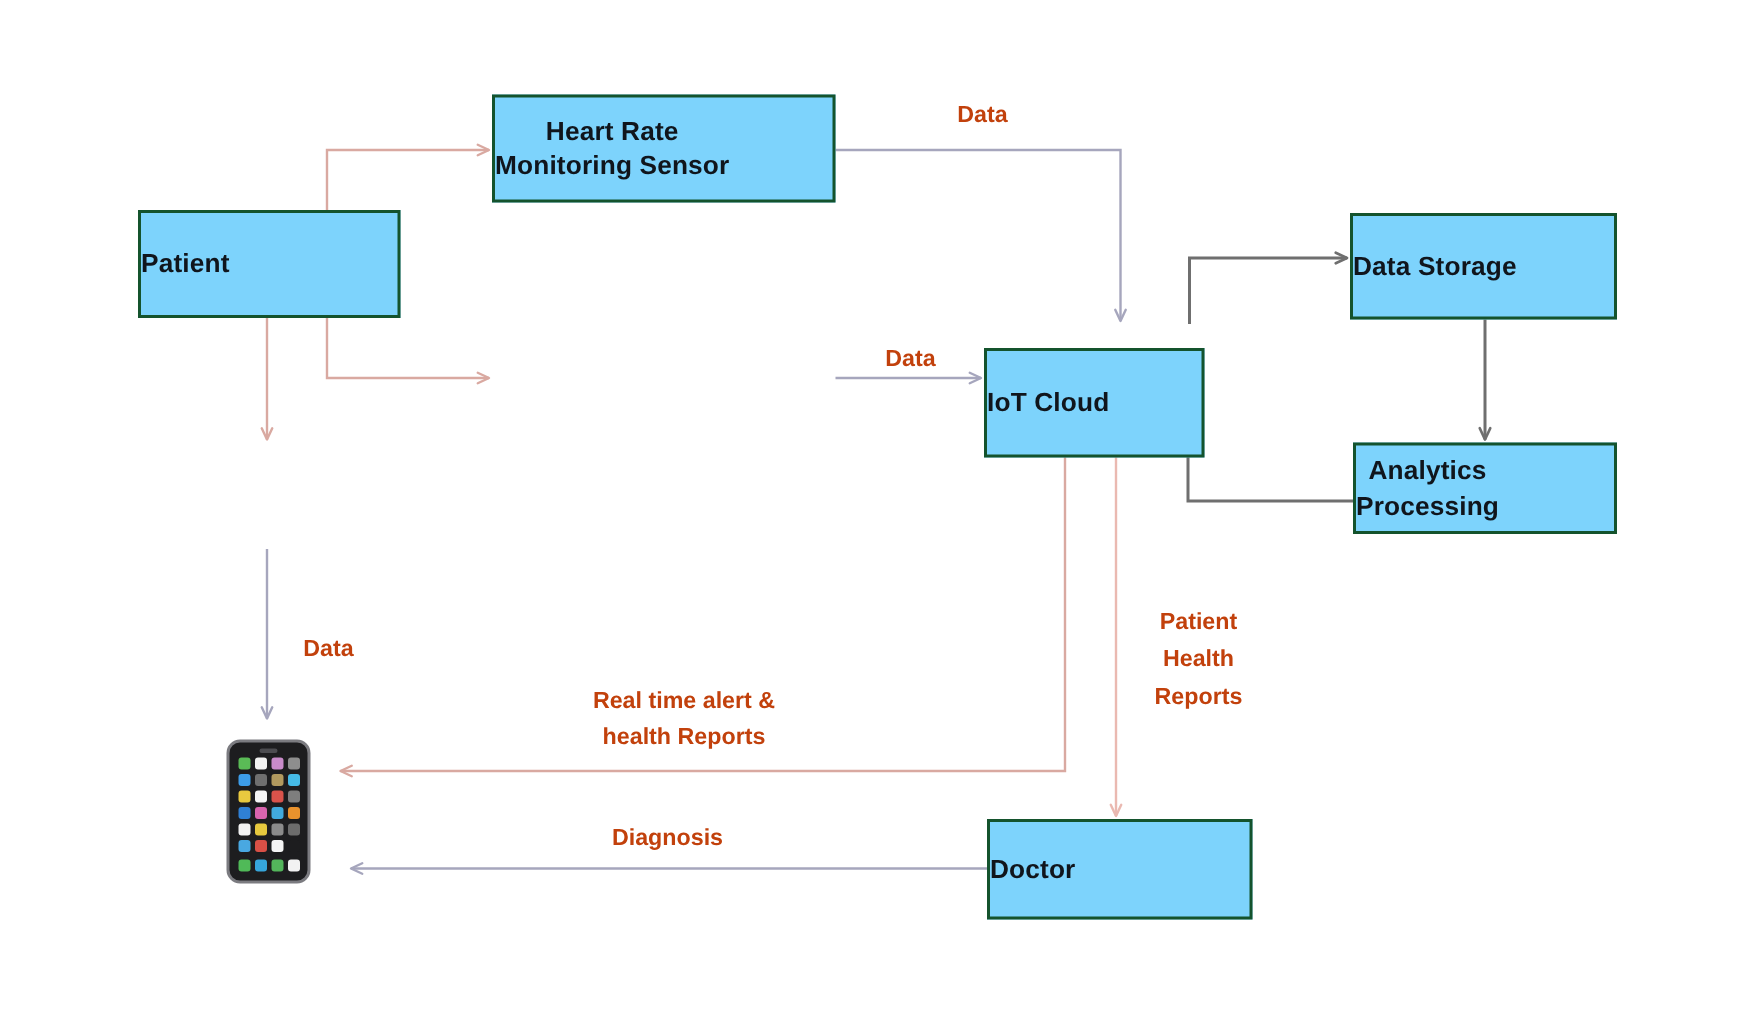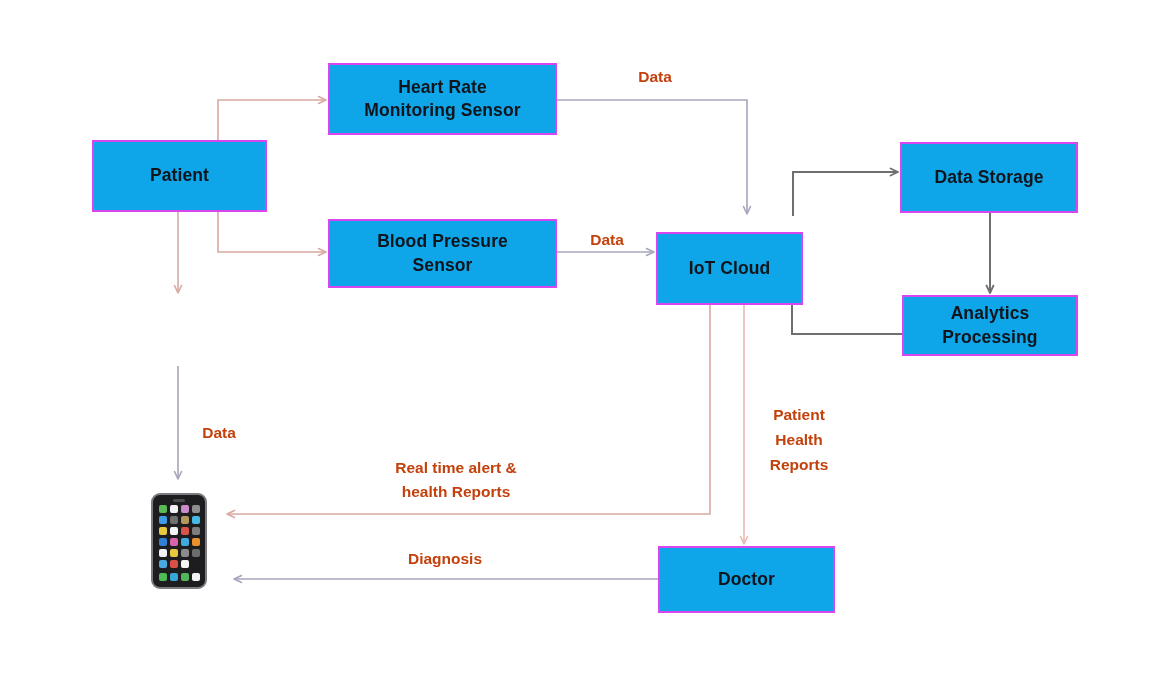--- a/index.html
+++ b/index.html
@@ -3,22 +3,22 @@
 <meta charset="utf-8">
 <style>
   html,body{margin:0;padding:0;background:#fff;}
   .canvas{
     position:relative;width:1170px;height:680px;background:#ffffff;overflow:hidden;
     font-family:"Liberation Sans", sans-serif;color:#111;
   }
   .edges{position:absolute;left:0;top:0;width:1170px;height:680px;}
   .node{
     position:absolute;box-sizing:border-box;
-    background:#0ea5e9;border:2px solid #d946ef;
-    display:flex;align-items:center;justify-content:center;
+    background:#7dd3fc;border:2px solid #14532d;
+    display:flex;align-items:center;
     text-align:center;font-weight:700;font-size:17.5px;line-height:1.32;
     white-space:pre-line;color:#10151c;letter-spacing:.1px;
   }
   .edge-label{
     position:absolute;font-weight:700;font-size:15.5px;line-height:1.55;
     text-align:center;white-space:pre-line;color:#c2410c;
   }
   
   .phone{
     position:absolute;left:151px;top:493px;width:56px;height:96px;box-sizing:border-box;
@@ -70,24 +70,20 @@
     <polyline points="658,579 234,579" fill="none" stroke="#a6a6bd" stroke-width="1.6" marker-end="url(#m-lgray)"></polyline>
   </svg>
 
   <div class="node" style="left:92px;top:140px;width:175px;height:72px">
     <span>Patient</span>
   </div>
   <div class="node" style="left:328px;top:63px;width:229px;height:72px">
     <span>Heart Rate
 Monitoring Sensor</span>
   </div>
-  <div class="node" style="left:328px;top:219px;width:229px;height:69px">
-    <span>Blood Pressure
-Sensor</span>
-  </div>
   <div class="node" style="left:656px;top:232px;width:147px;height:73px">
     <span>IoT Cloud</span>
   </div>
   <div class="node" style="left:900px;top:142px;width:178px;height:71px">
     <span>Data Storage</span>
   </div>
   <div class="node" style="left:902px;top:295px;width:176px;height:61px">
     <span>Analytics
 Processing</span>
   </div>

